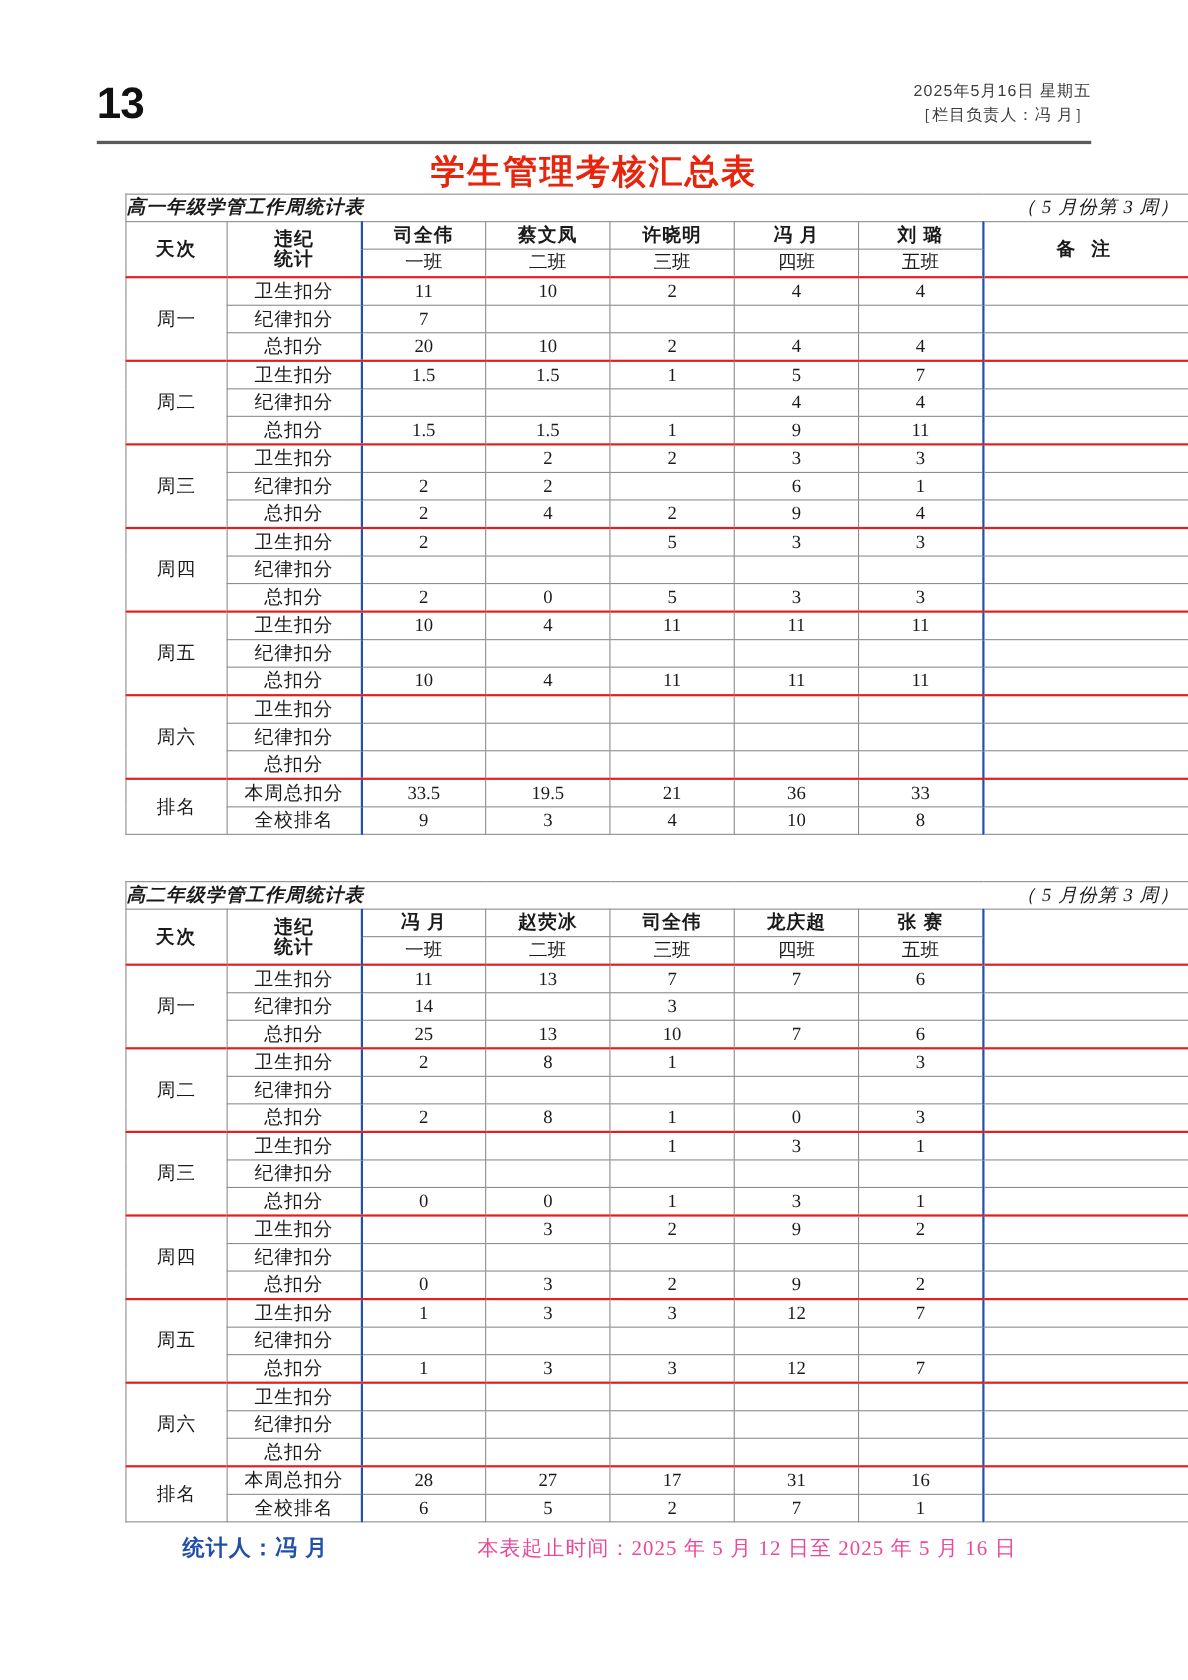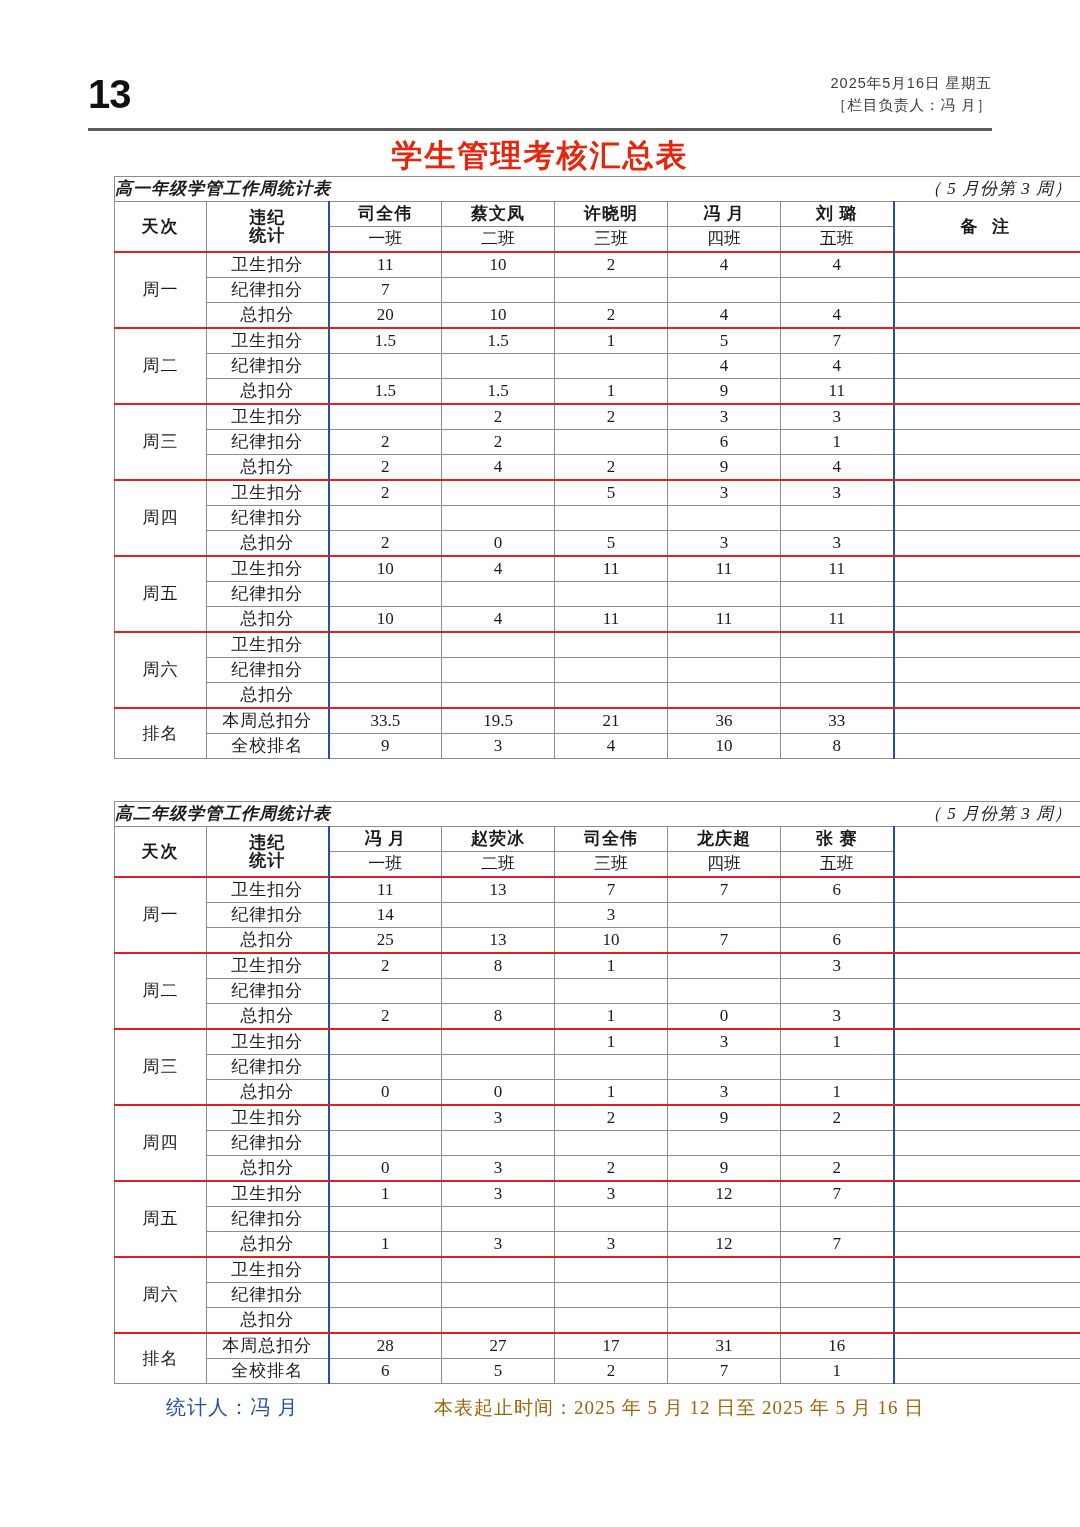--- a/index.html
+++ b/index.html
@@ -232,29 +232,29 @@
     width: 866px;
     height: 34px;
     font-size: 20px;
     color: #2a3f7a;
   }
   .footer .f-person {
     position: absolute;
     left: 52px;
     top: 0;
     font-family: "Liberation Sans", sans-serif;
-    font-weight: normal;
+    font-weight: bold;
     color: #2250a8;
     letter-spacing: 1px;
   }
   .footer .f-range {
     position: absolute;
     left: 320px;
     top: 1px;
-    color: #a16207;
+    color: #ec4899;
     font-size: 19px;
     letter-spacing: 1px;
     white-space: nowrap;
   }
 </style>
 </head>
 <body>
 
 <div class="masthead">
   <div class="mh-left">

